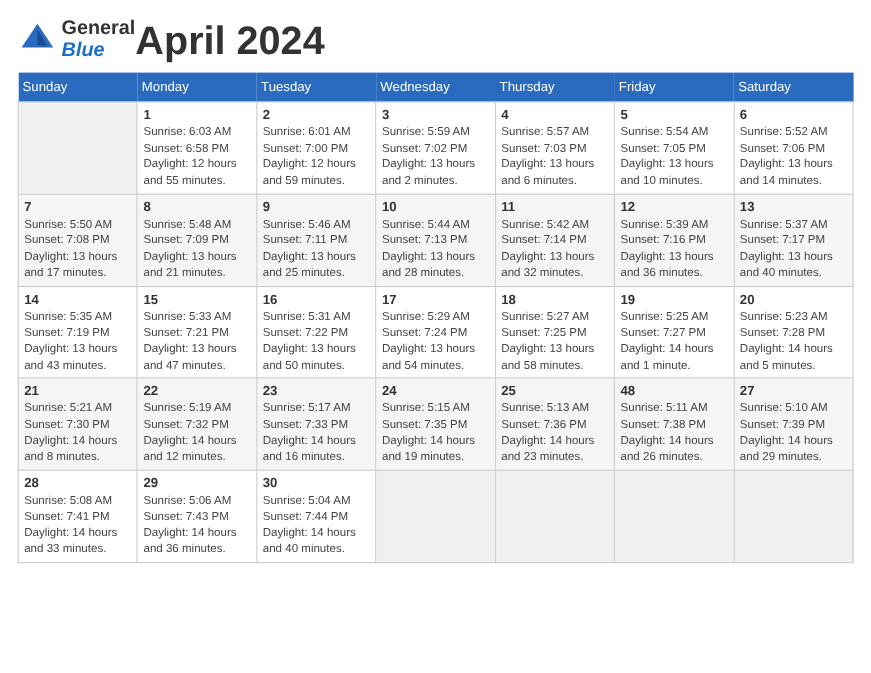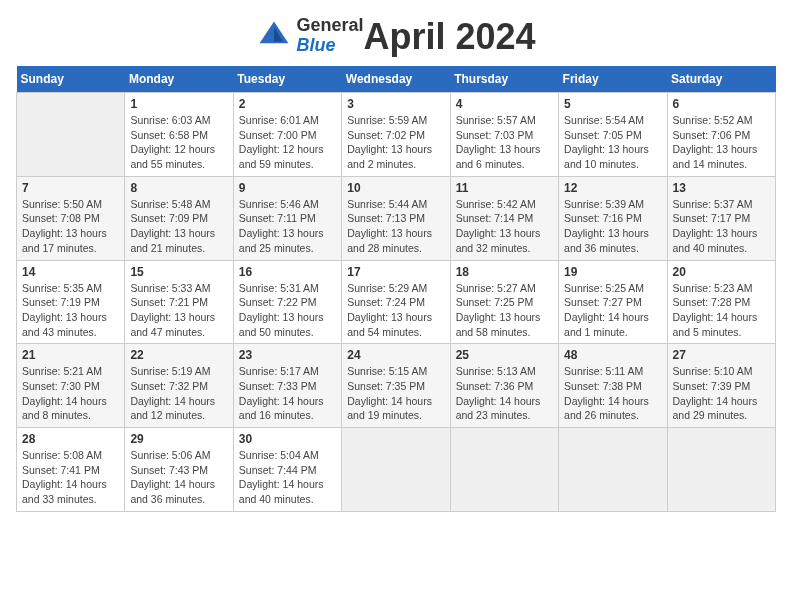--- a/index.html
+++ b/index.html
@@ -5,21 +5,21 @@
     * { box-sizing: border-box; margin: 0; padding: 0; }
     body {
       font-family: Arial, sans-serif;
       background: #fff;
       width: 792px;
       min-height: 612px;
       padding: 16px;
     }
     .header {
       display: flex;
-      justify-content: center;
+      justify-content: flex-start;
       align-items: flex-start;
       margin-bottom: 8px;
     }
     .logo {
       display: flex;
       align-items: center;
       gap: 4px;
     }
     .logo-text {
       font-size: 18px;
@@ -49,21 +49,21 @@
       width: 100%;
       border-collapse: collapse;
       font-size: 11px;
     }
     thead tr th {
       background: #2a6abf;
       color: #fff;
       padding: 6px 4px;
       text-align: left;
       font-size: 12px;
-      font-weight: bold;
+      font-weight: normal;
     }
     tbody tr td {
       border: 1px solid #ccc;
       vertical-align: top;
       padding: 4px 5px;
       color: #333;
       min-height: 80px;
       width: 14.28%;
     }
     tbody tr td .day-num {

